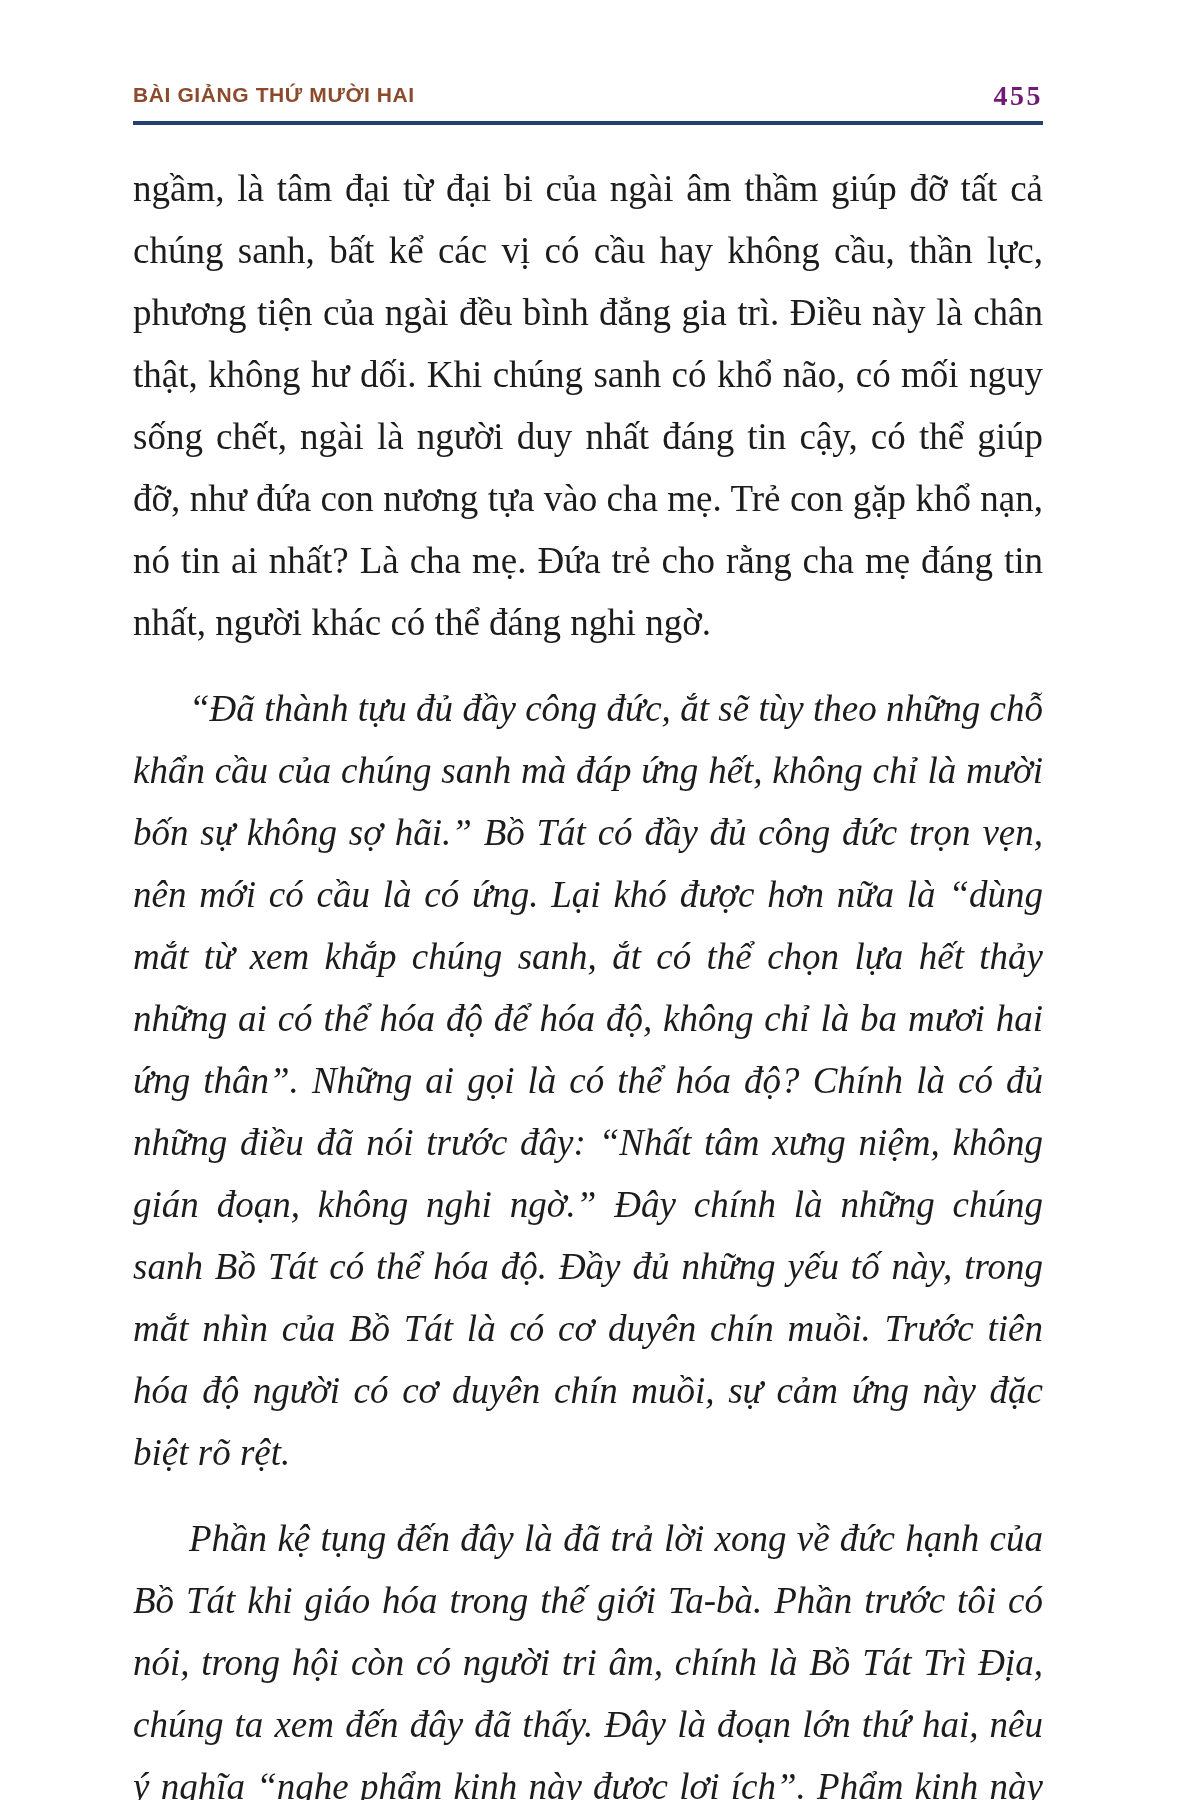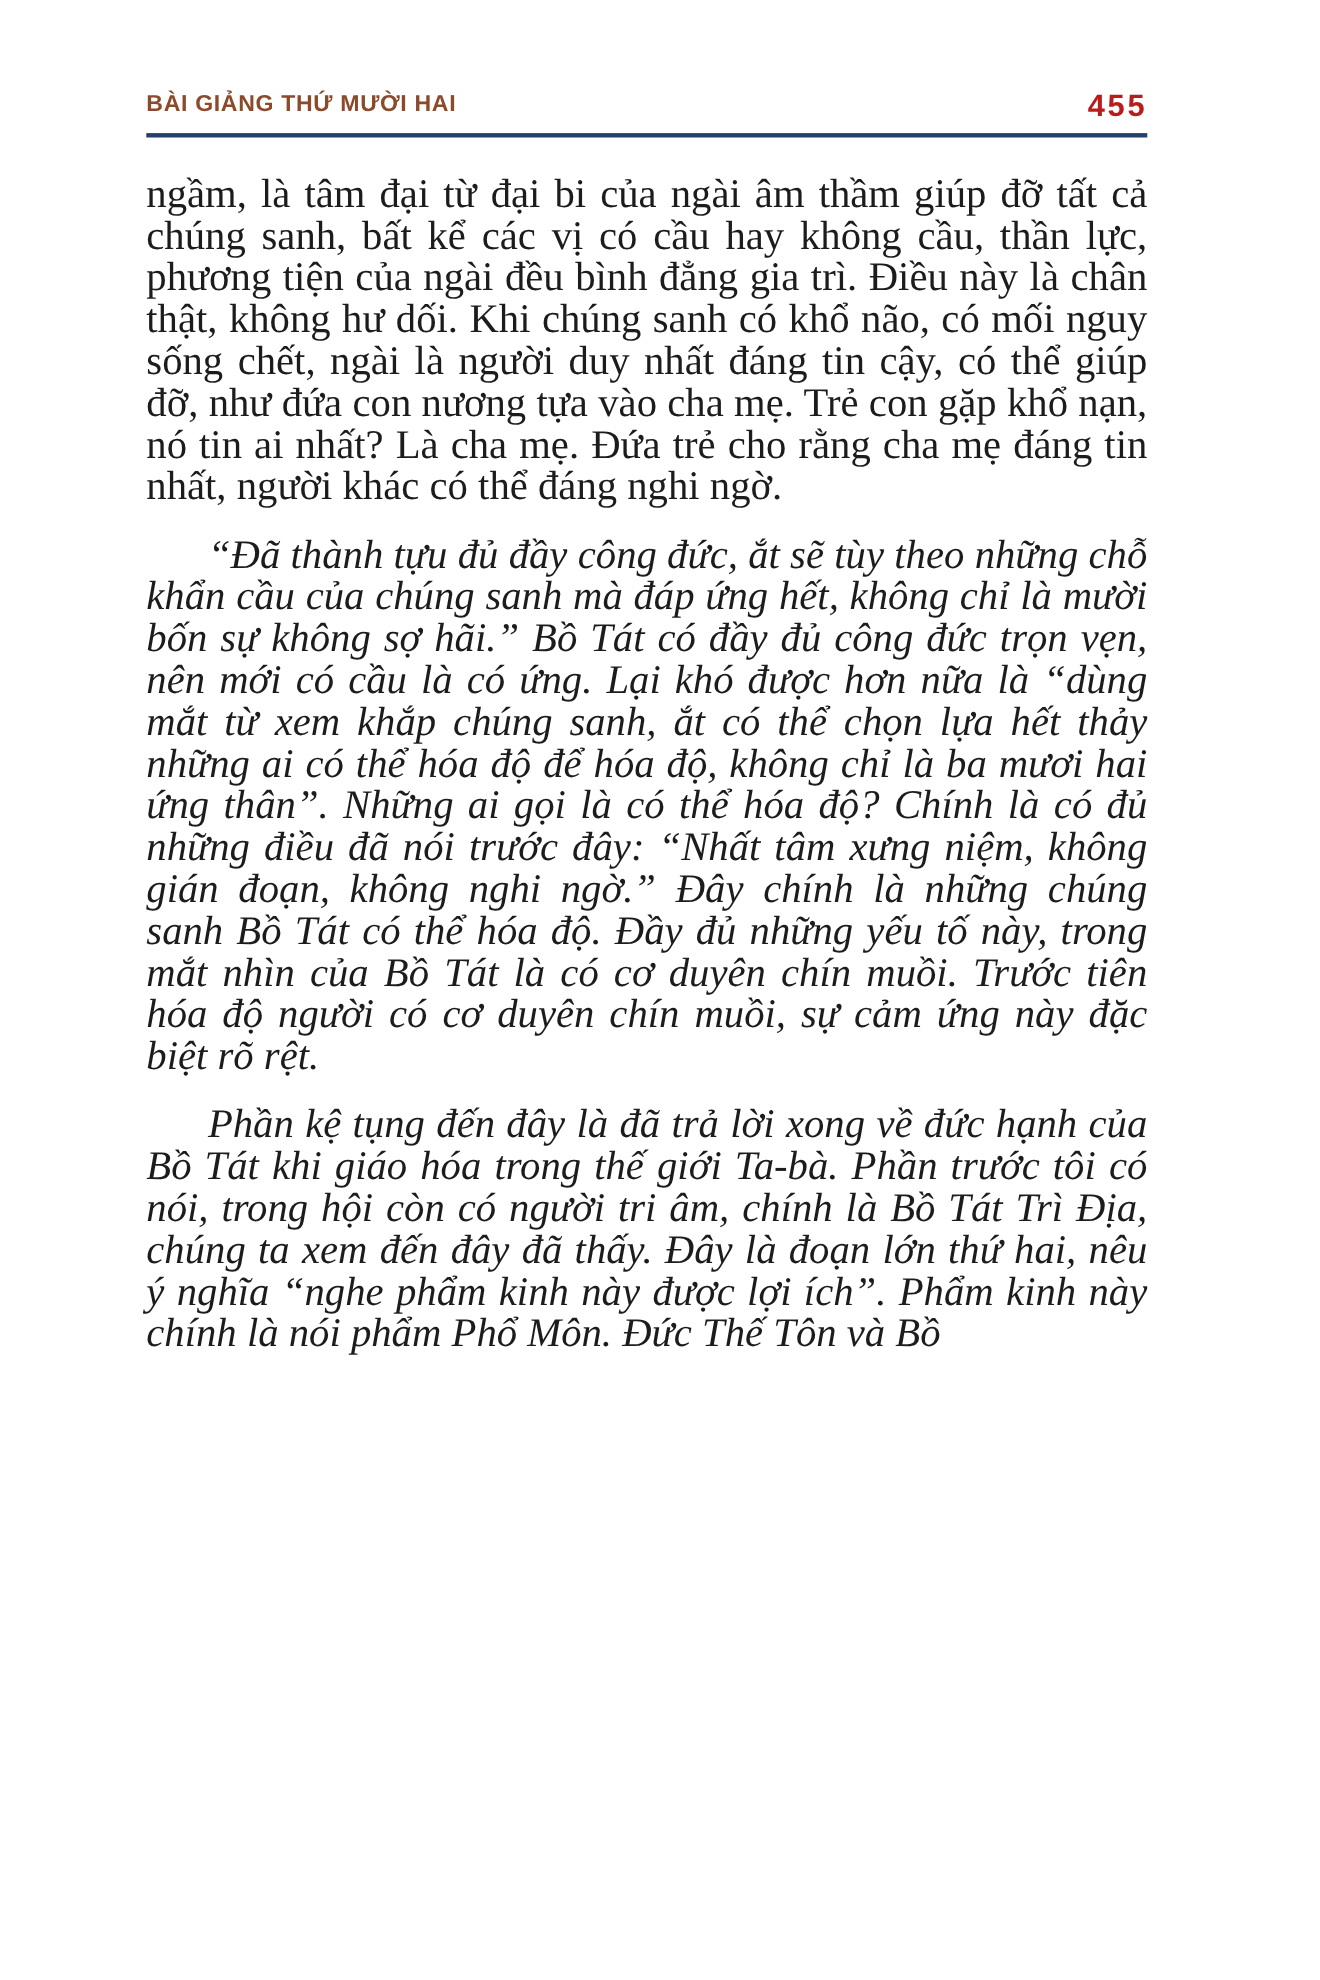--- a/index.html
+++ b/index.html
@@ -31,25 +31,25 @@
   .running-title {
     font-family: "Liberation Sans", sans-serif;
     font-weight: bold;
     font-size: 21px;
     letter-spacing: 0.6px;
     color: #8a4a2b;
     line-height: 1;
     padding-bottom: 9px;
   }
   .page-number {
-    font-family: Liberation Sans, sans-serif;
+    font-family: Liberation Serif, serif;
     font-weight: bold;
     font-size: 28px;
     letter-spacing: 2.5px;
-    color: #b91c1c;
+    color: #701a75;
     line-height: 1;
     padding-bottom: 6px;
   }
   .header-rule {
     position: absolute;
     left: 133px;
     width: 910px;
     top: 121px;
     height: 4px;
     background: #24406e;
@@ -57,21 +57,21 @@
   .content {
     position: absolute;
     left: 133px;
     width: 910px;
     top: 158px;
     color: #1c1c1c;
   }
   .content p.para {
     margin: 0 0 24px 0;
     font-size: 37px;
-    line-height: 38px;
+    line-height: 62px;
     text-align: justify;
   }
   .content p.para.indent {
     text-indent: 56px;
     font-style: italic;
   }
 </style>
 </head>
 <body>
 

